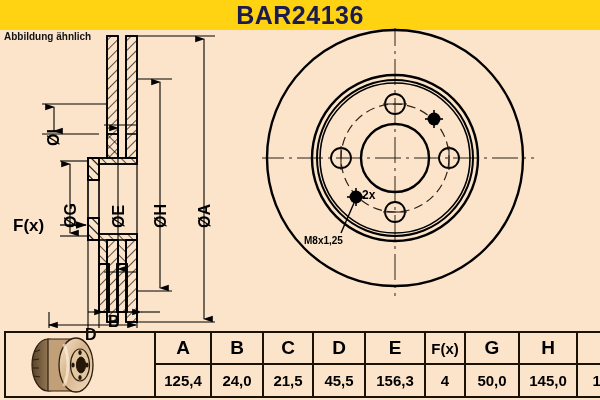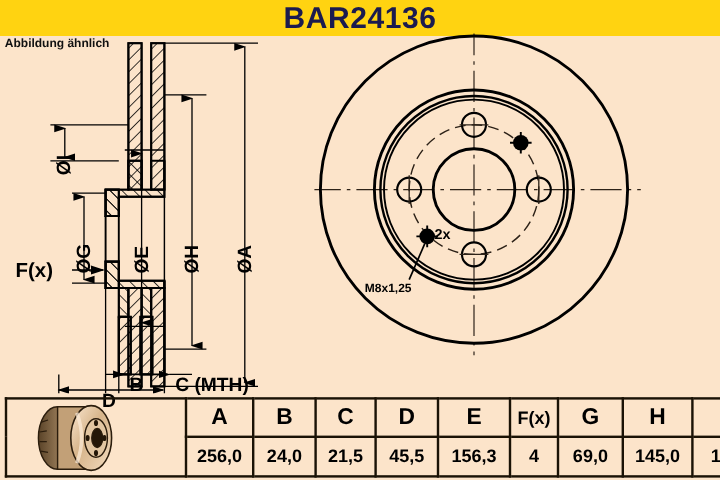--- a/index.html
+++ b/index.html
@@ -212,21 +212,20 @@
       </g>
     </svg>
 
     <div class="dimlabel rot" style="left:45px; top:118px;">ØI</div>
     <div class="dimlabel rot" style="left:62px; top:200px;">ØG</div>
     <div class="dimlabel rot" style="left:110px; top:200px;">ØE</div>
     <div class="dimlabel rot" style="left:152px; top:200px;">ØH</div>
     <div class="dimlabel rot" style="left:196px; top:200px;">ØA</div>
     <div class="dimlabel" style="left:13px; top:188px; font-size:17px;">F(x)</div>
     <div class="dimlabel" style="left:108px; top:285px;">B</div>
-    <div class="dimlabel" style="left:146px; top:285px;">C (MTH)</div>
     <div class="dimlabel" style="left:85px; top:298px;">D</div>
   </div>
 
   <div id="face-view">
     <svg width="338" height="300" viewBox="0 0 338 300">
       <g stroke="#000" fill="none">
 
         <g stroke-width="1" stroke-dasharray="26,5,3,5" stroke="#2d2218">
           <line x1="133" y1="-8" x2="133" y2="268"></line>
           <line x1="-4" y1="130" x2="272" y2="130"></line>
@@ -327,26 +326,26 @@
       <td class="hdr" style="width: 50px;">B</td>
       <td class="hdr" style="width: 48px;">C</td>
       <td class="hdr" style="width: 50px;">D</td>
       <td class="hdr" style="width: 58px;">E</td>
       <td class="hdr" style="font-size: 15px; width: 38px;">F(x)</td>
       <td class="hdr" style="width: 52px;">G</td>
       <td class="hdr" style="width: 56px;">H</td>
       <td class="hdr" style="width: 58px;">I</td>
     </tr>
     <tr>
-      <td class="val">256,0</td>
+      <td class="val">125,4</td>
       <td class="val">24,0</td>
       <td class="val">21,5</td>
       <td class="val">45,5</td>
       <td class="val">156,3</td>
       <td class="val">4</td>
-      <td class="val">69,0</td>
+      <td class="val">50,0</td>
       <td class="val">145,0</td>
       <td class="val">12,6</td>
     </tr>
   </tbody>
     </table>
 
 </div>
 
 </body></html>

